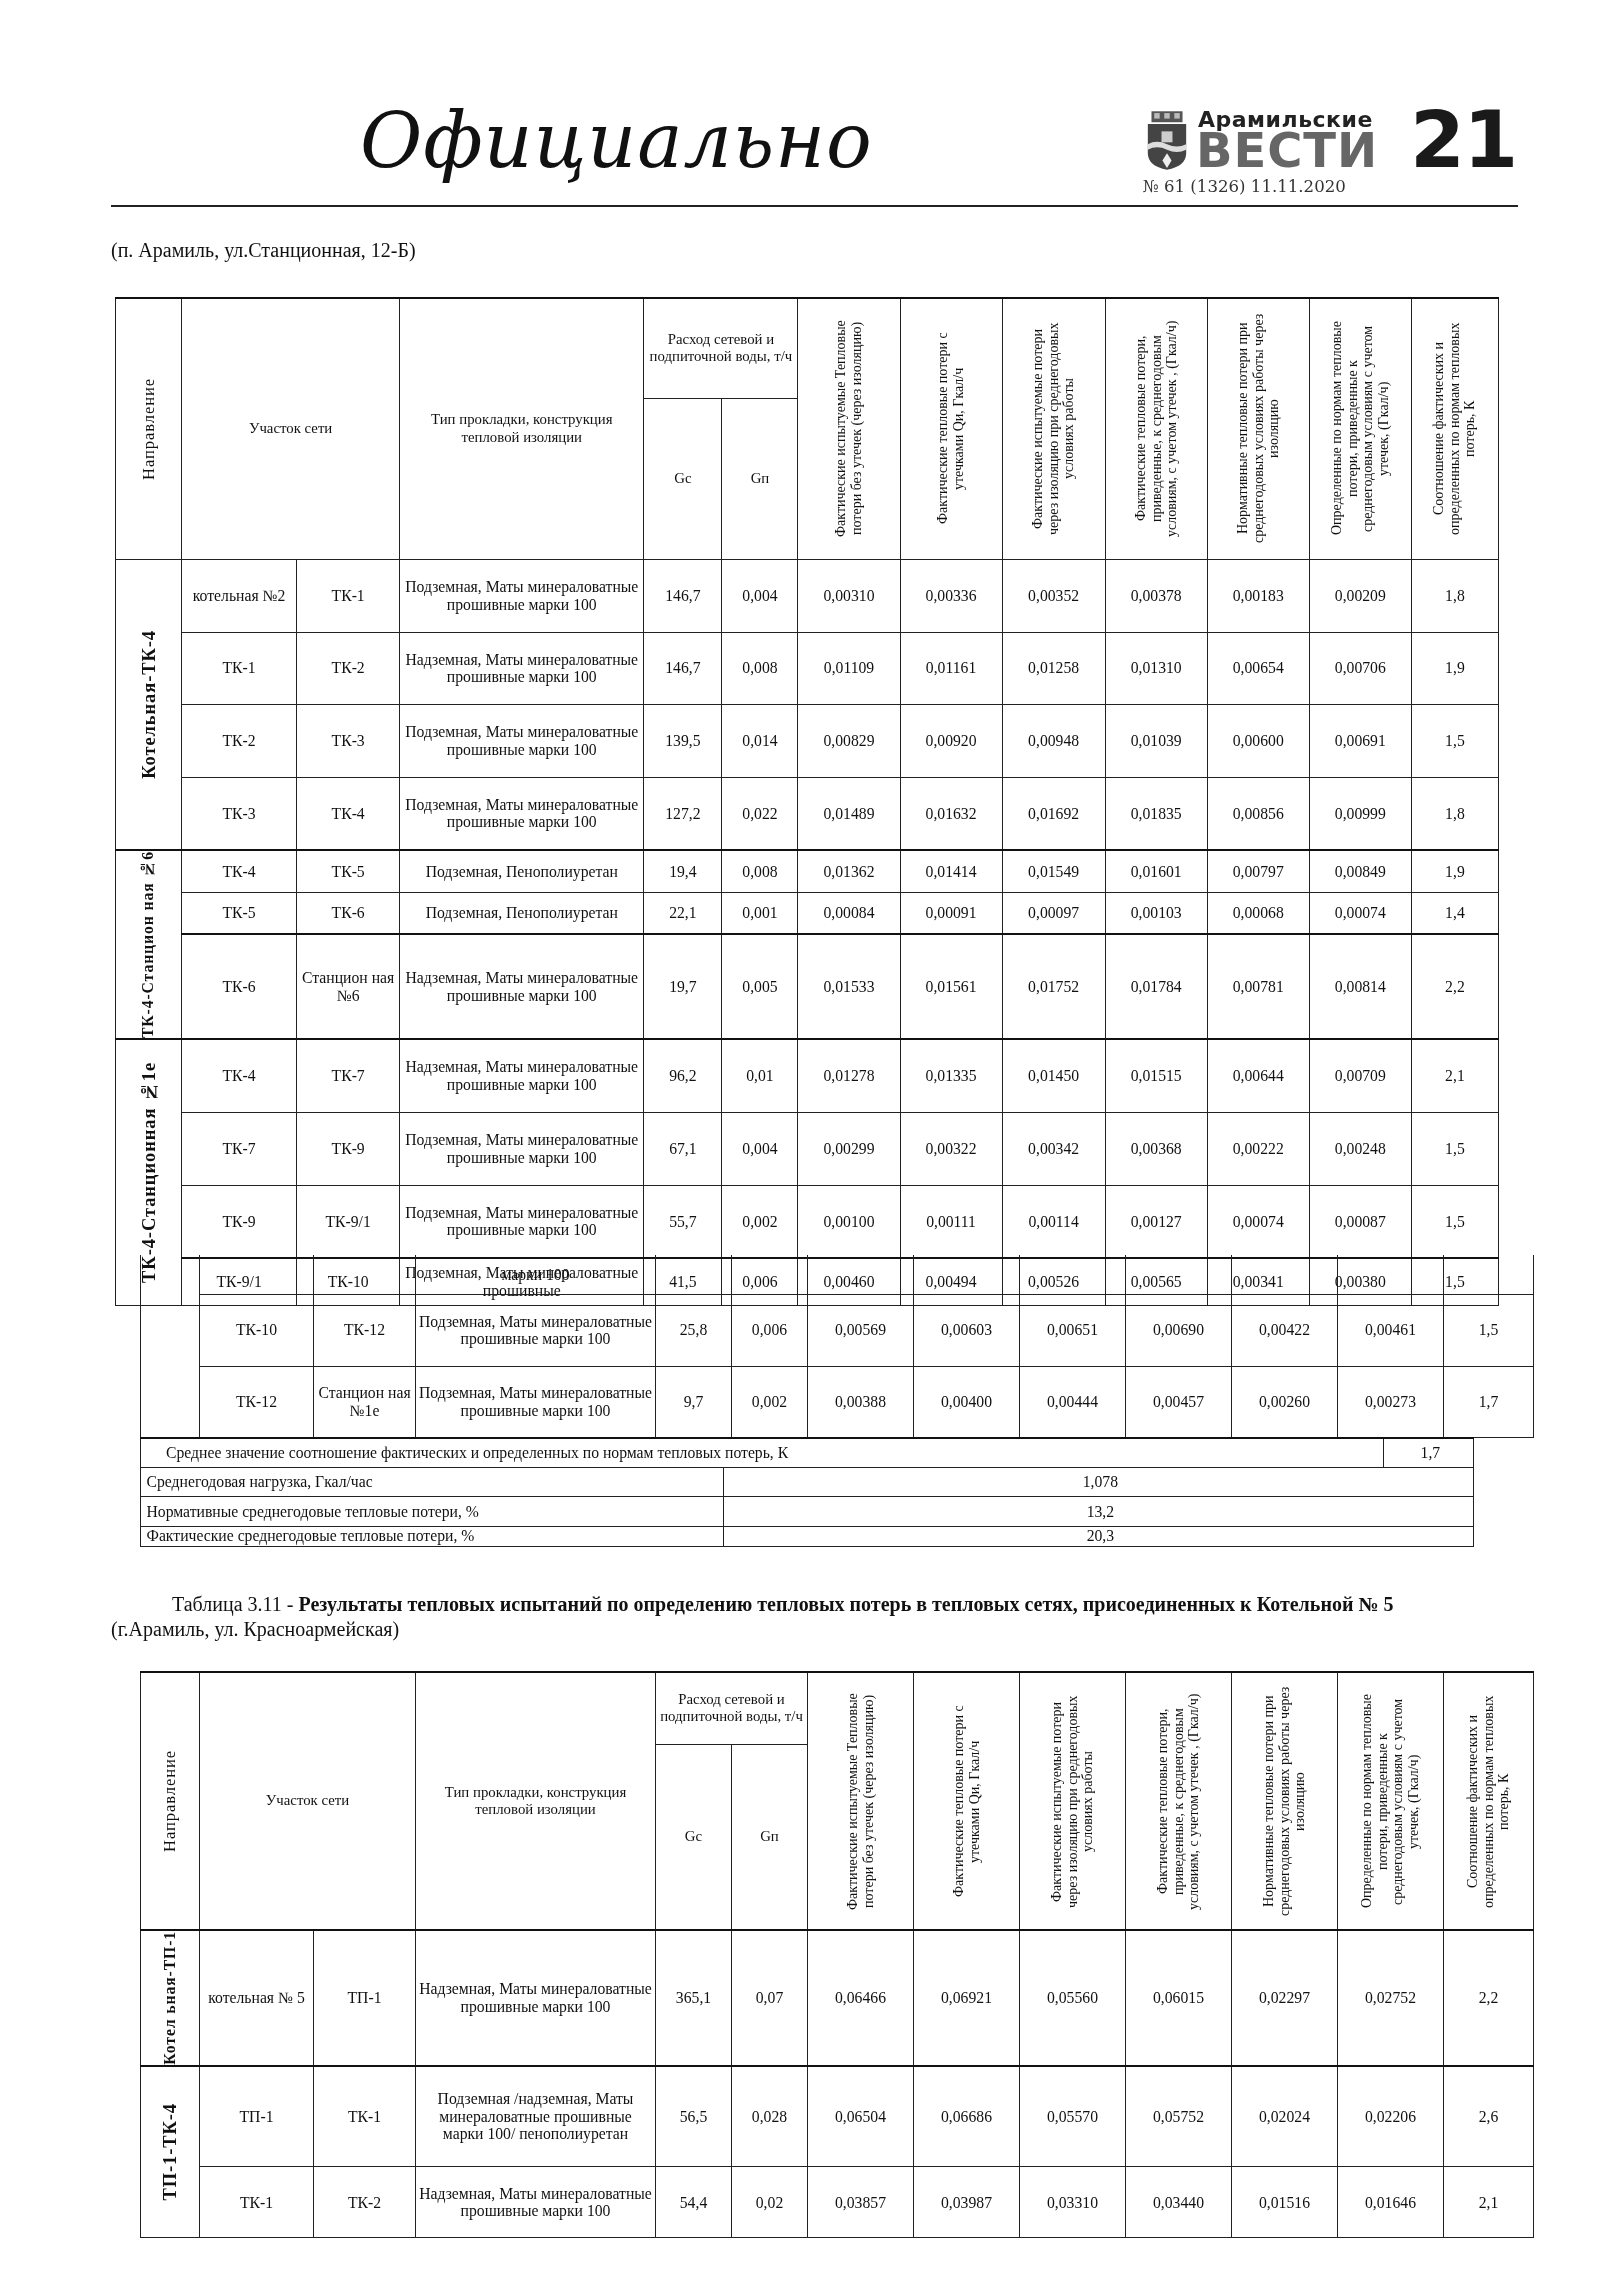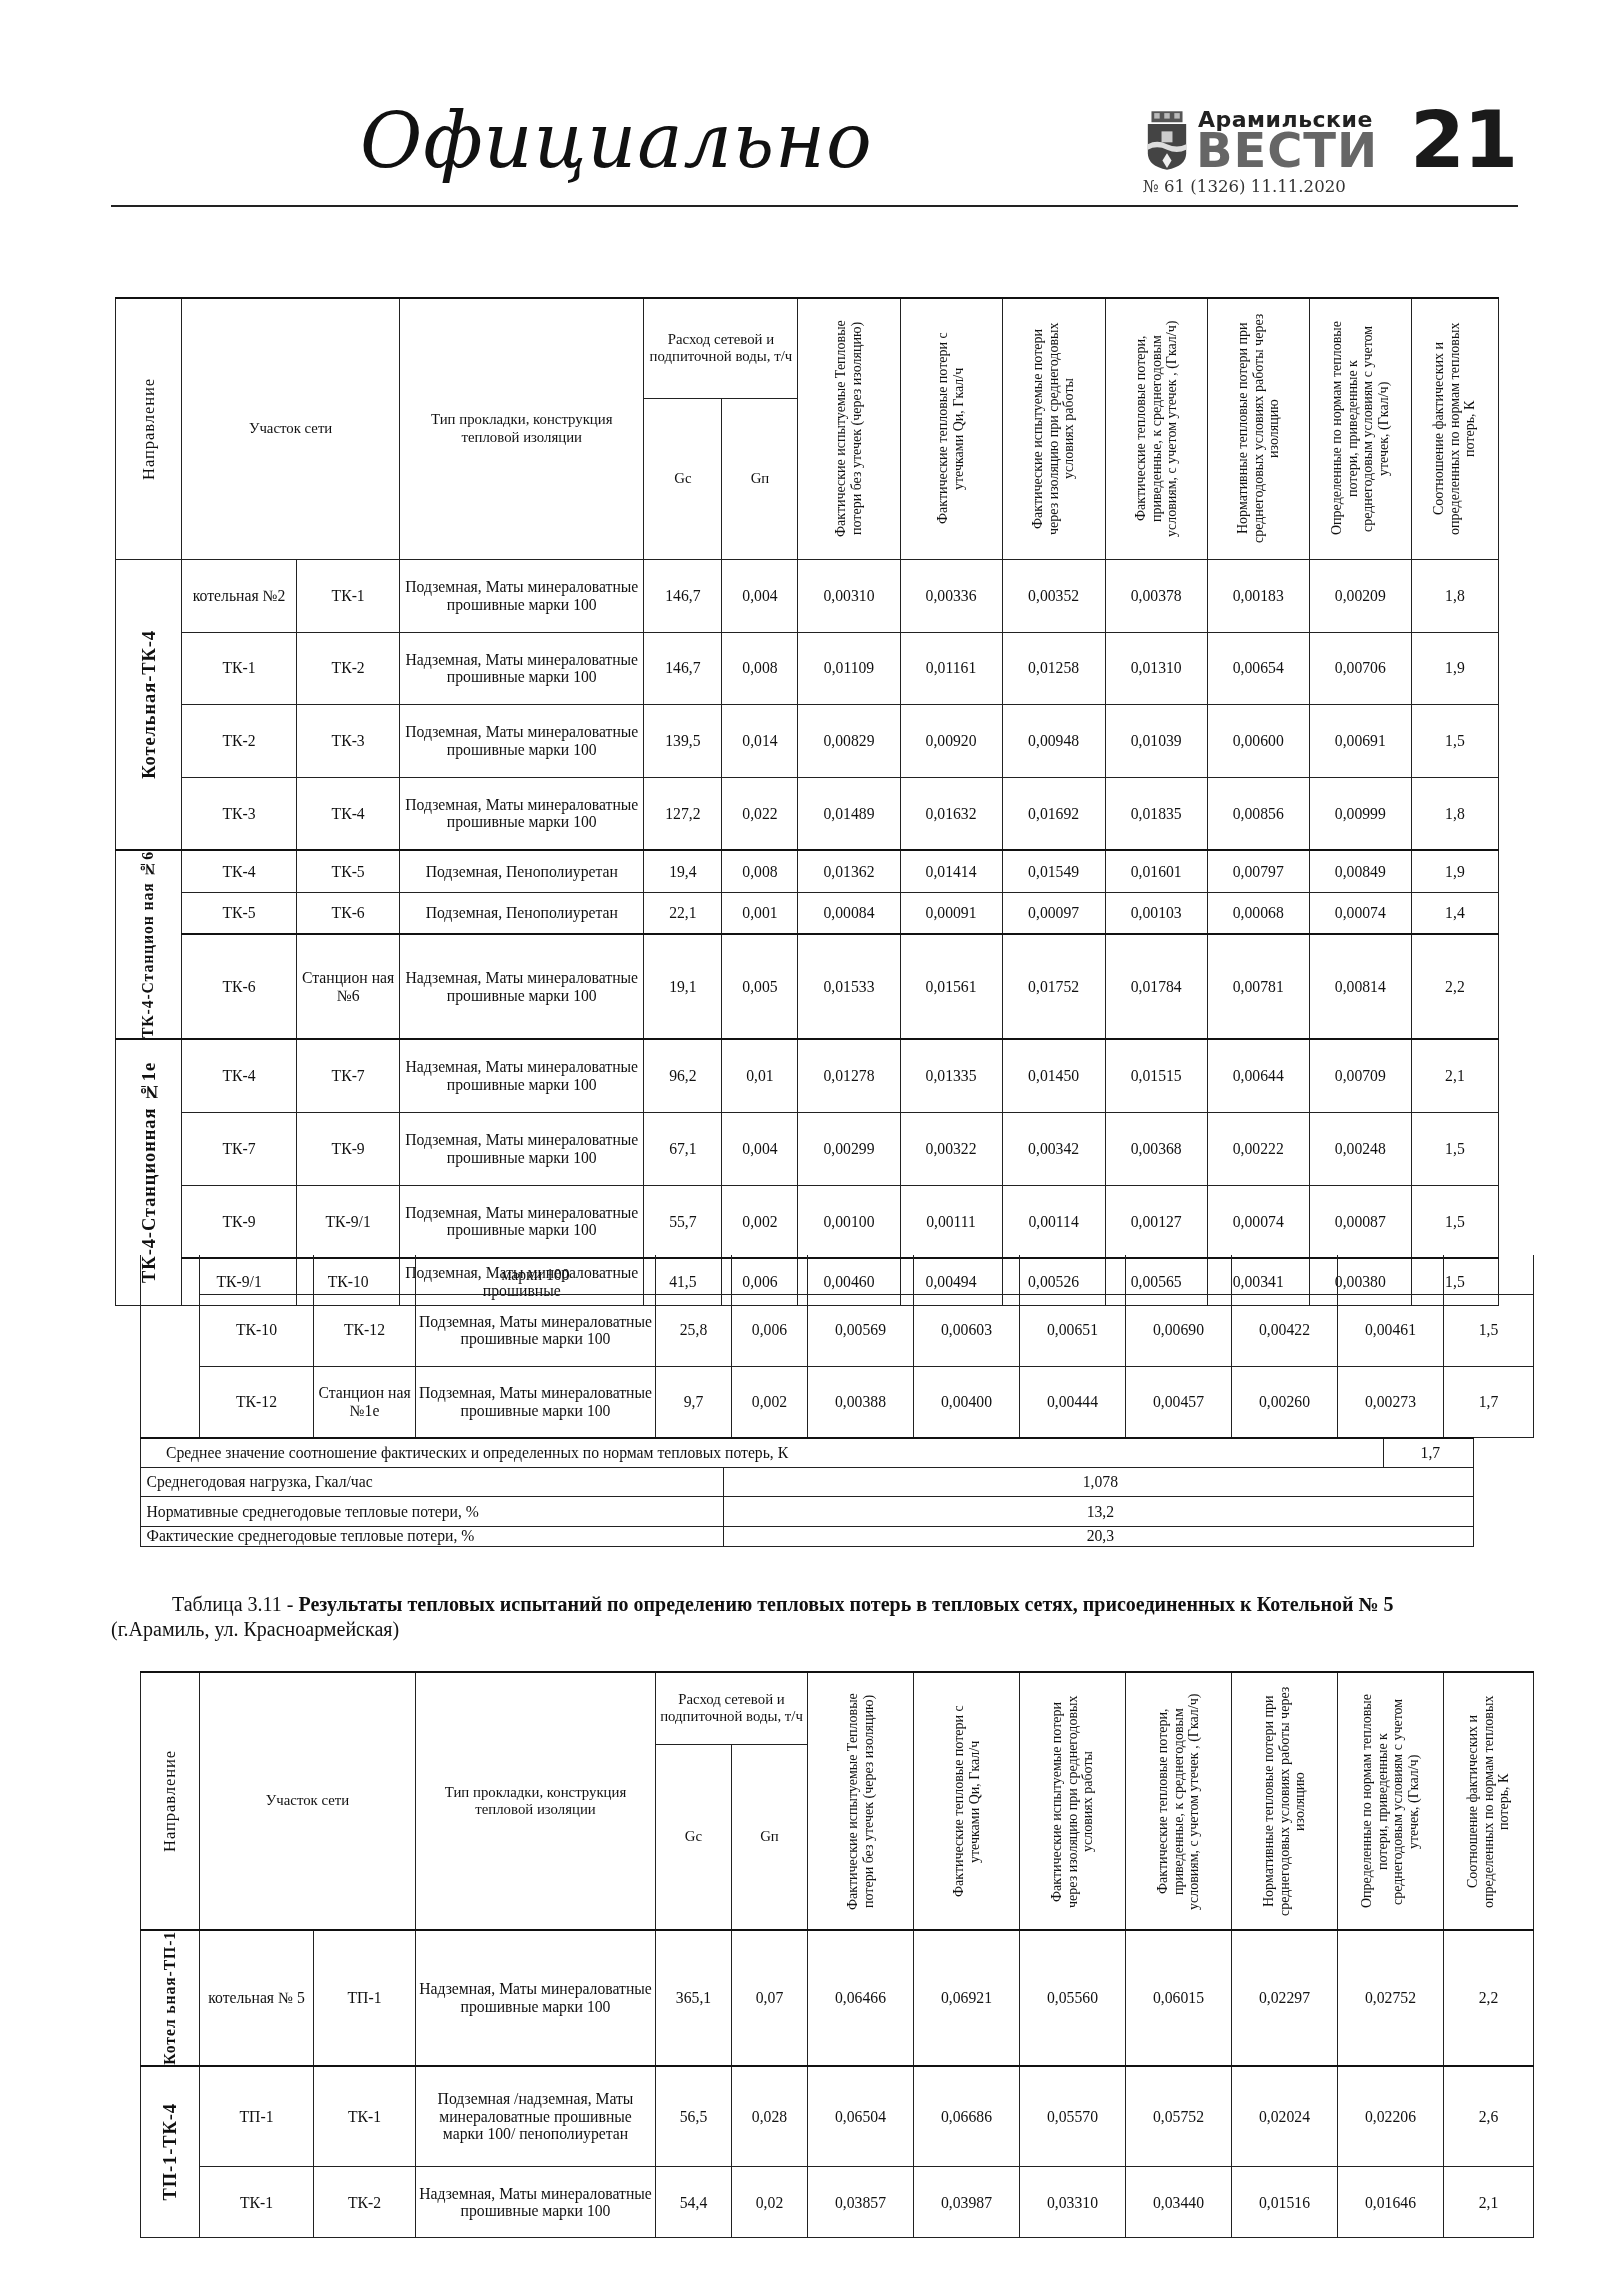--- a/index.html
+++ b/index.html
@@ -49,20 +49,21 @@
       <path d="M23 48 L28 56 L23 64 L18 56 Z" fill="#eee"></path>
     </svg>
     <div class="brand-top">Арамильские</div>
     <div class="brand-main">ВЕСТИ</div>
   </div>
   <div class="issue">№ 61 (1326) 11.11.2020</div>
   <div class="page-num">21</div>
 </div>
 
 <div class="caption" style="top:238px;">
+  <div>(п. Арамиль, ул.Станционная, 12-Б)</div>
 </div>
 
 <table style="left:115px; top:297px; width:1384px; border-top:2.8px solid #111;">
   <colgroup>
     <col style="width:66px">
       <col style="width:115px">
       <col style="width:103px">
       <col style="width:244px">
     <col style="width:78px">
       <col style="width:76px">
@@ -197,21 +198,21 @@
         <td>0,00097</td>
         <td>0,00103</td>
         <td>0,00068</td>
         <td>0,00074</td>
         <td>1,4</td>
   </tr>
   <tr class="thick-top" style="height:72px">
     <td>ТК-6</td>
         <td>Станцион ная №6</td>
         <td>Надземная, Маты минераловатные прошивные марки 100</td>
-    <td>19,1</td>
+    <td>19,7</td>
         <td>0,005</td>
     <td>0,01533</td>
         <td>0,01561</td>
         <td>0,01752</td>
         <td>0,01784</td>
         <td>0,00781</td>
         <td>0,00814</td>
         <td>2,2</td>
   </tr>
 

